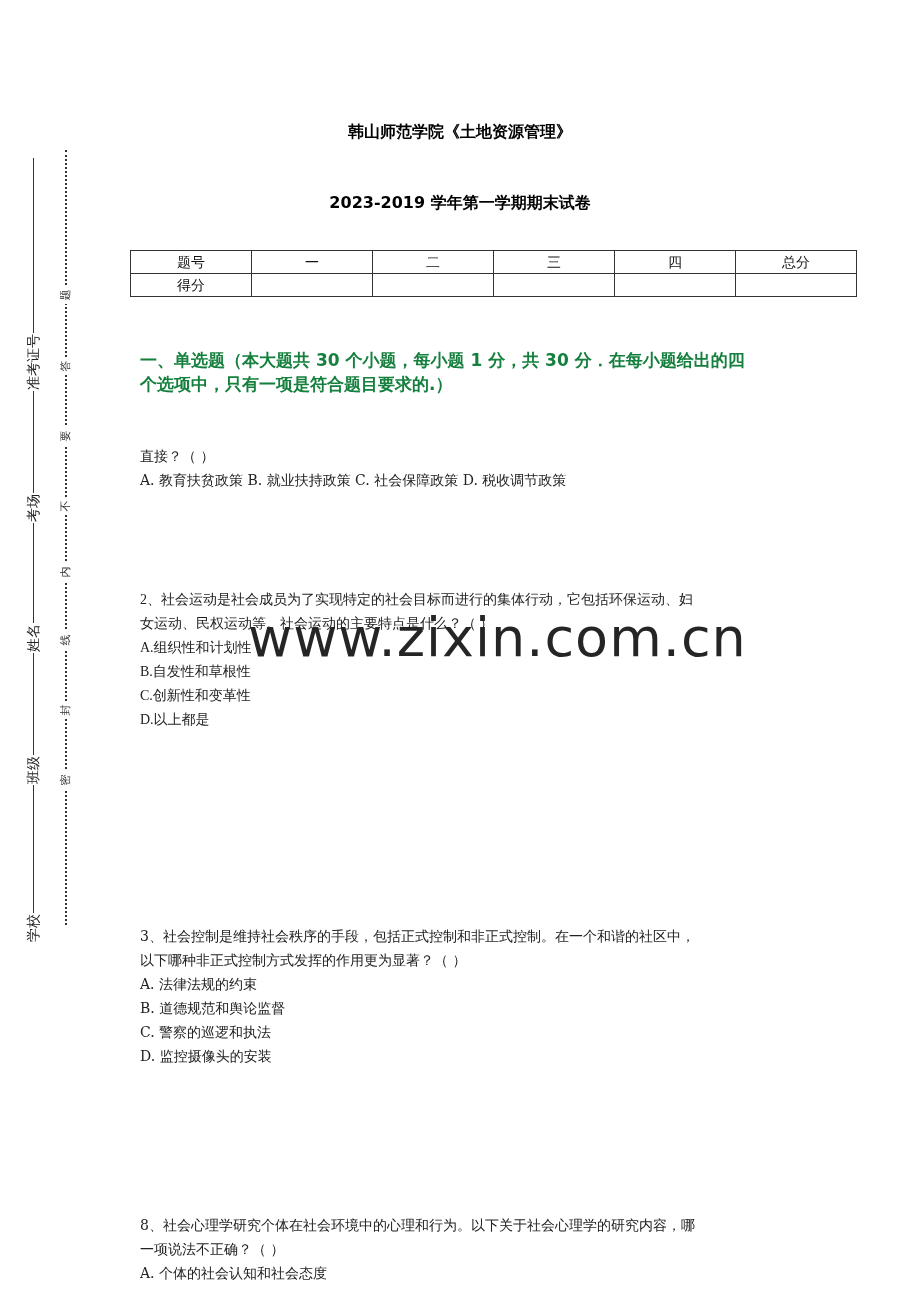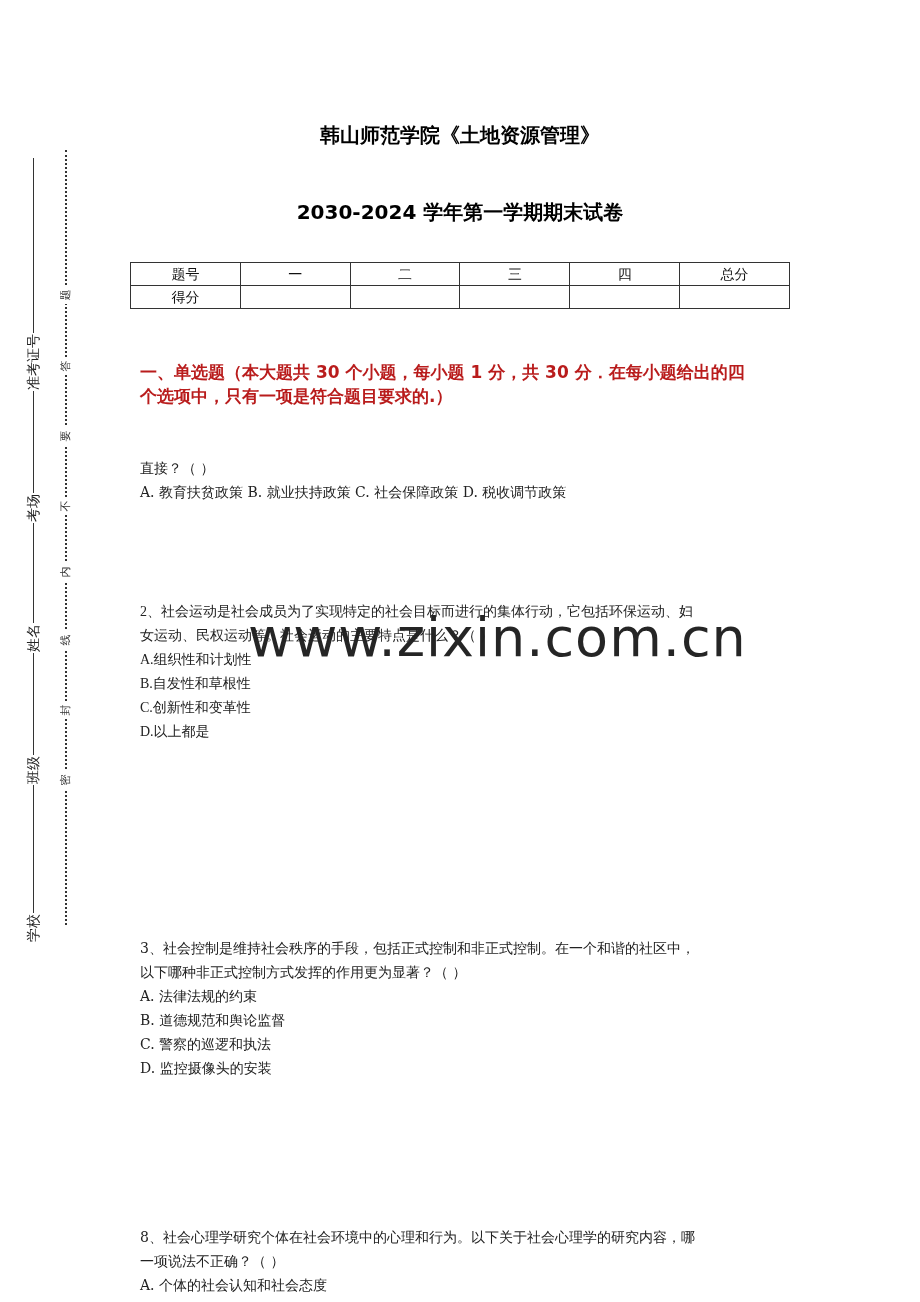--- a/index.html
+++ b/index.html
@@ -5,35 +5,35 @@
   html, body { margin: 0; padding: 0; }
   body {
     width: 920px; height: 1302px; background: #ffffff; position: relative;
     overflow: hidden; color: #111;
     font-family: "DejaVu Serif", "Liberation Serif", serif;
   }
   .abs { position: absolute; }
   .title {
     left: 0; width: 920px; text-align: center;
     font-family: "DejaVu Sans", "Liberation Sans", sans-serif;
-    font-weight: bold; font-size: 20px; color: #000; letter-spacing: 0px;
+    font-weight: bold; font-size: 16px; color: #000; letter-spacing: 0px;
   }
   .score-table {
-    position: absolute; left: 130px; top: 208px; width: 660px;
+    position: absolute; left: 130px; top: 208px; width: 727px;
     border-collapse: collapse; table-layout: fixed;
     font-family: "DejaVu Sans", "Liberation Sans", sans-serif; font-size: 14px;
   }
   .score-table td {
     border: 1px solid #333; height: 22px; text-align: center; padding: 0;
     line-height: 22px;
   }
   .section-head {
     left: 140px; width: 650px;
     font-family: "DejaVu Sans", "Liberation Sans", sans-serif;
-    font-weight: bold; font-size: 17px; line-height: 24px; color: #b91c1c;
+    font-weight: bold; font-size: 17px; line-height: 24px; color: #15803d;
   }
   .q { left: 140px; width: 650px; font-size: 14px; line-height: 24px; color: #222; }
   .q .line { white-space: nowrap; }
   .watermark {
     left: 248px; top: 606px; font-family: "DejaVu Sans", "Liberation Sans", sans-serif;
     font-size: 54px; color: #000000; letter-spacing: 1px; opacity: 0.85;
     pointer-events: none; z-index: 0;
   }
   .content { position: relative; z-index: 1; }
   .solid-line { left: 33px; top: 158px; width: 1px; height: 757px; background: #333; }
@@ -64,21 +64,21 @@
 <div class="abs seal-ch" style="top:429px;">要</div>
 <div class="abs seal-ch" style="top:499px;">不</div>
 <div class="abs seal-ch" style="top:565px;">内</div>
 <div class="abs seal-ch" style="top:633px;">线</div>
 <div class="abs seal-ch" style="top:703px;">封</div>
 <div class="abs seal-ch" style="top:773px;">密</div>
 
 <div class="abs watermark">www.zixin.com.cn</div>
 
 <div class="abs title content" style="top:122px;">韩山师范学院《土地资源管理》</div>
-<div class="abs title content" style="top:172px;">2030-2024 学年第一学期期末试卷</div>
+<div class="abs title content" style="top:172px;">2023-2019 学年第一学期期末试卷</div>
 
 <table class="score-table content">
   <tbody>
       <tr>
     <td>题号</td>
     <td>一</td>
     <td>二</td>
     <td>三</td>
     <td>四</td>
     <td>总分</td>

